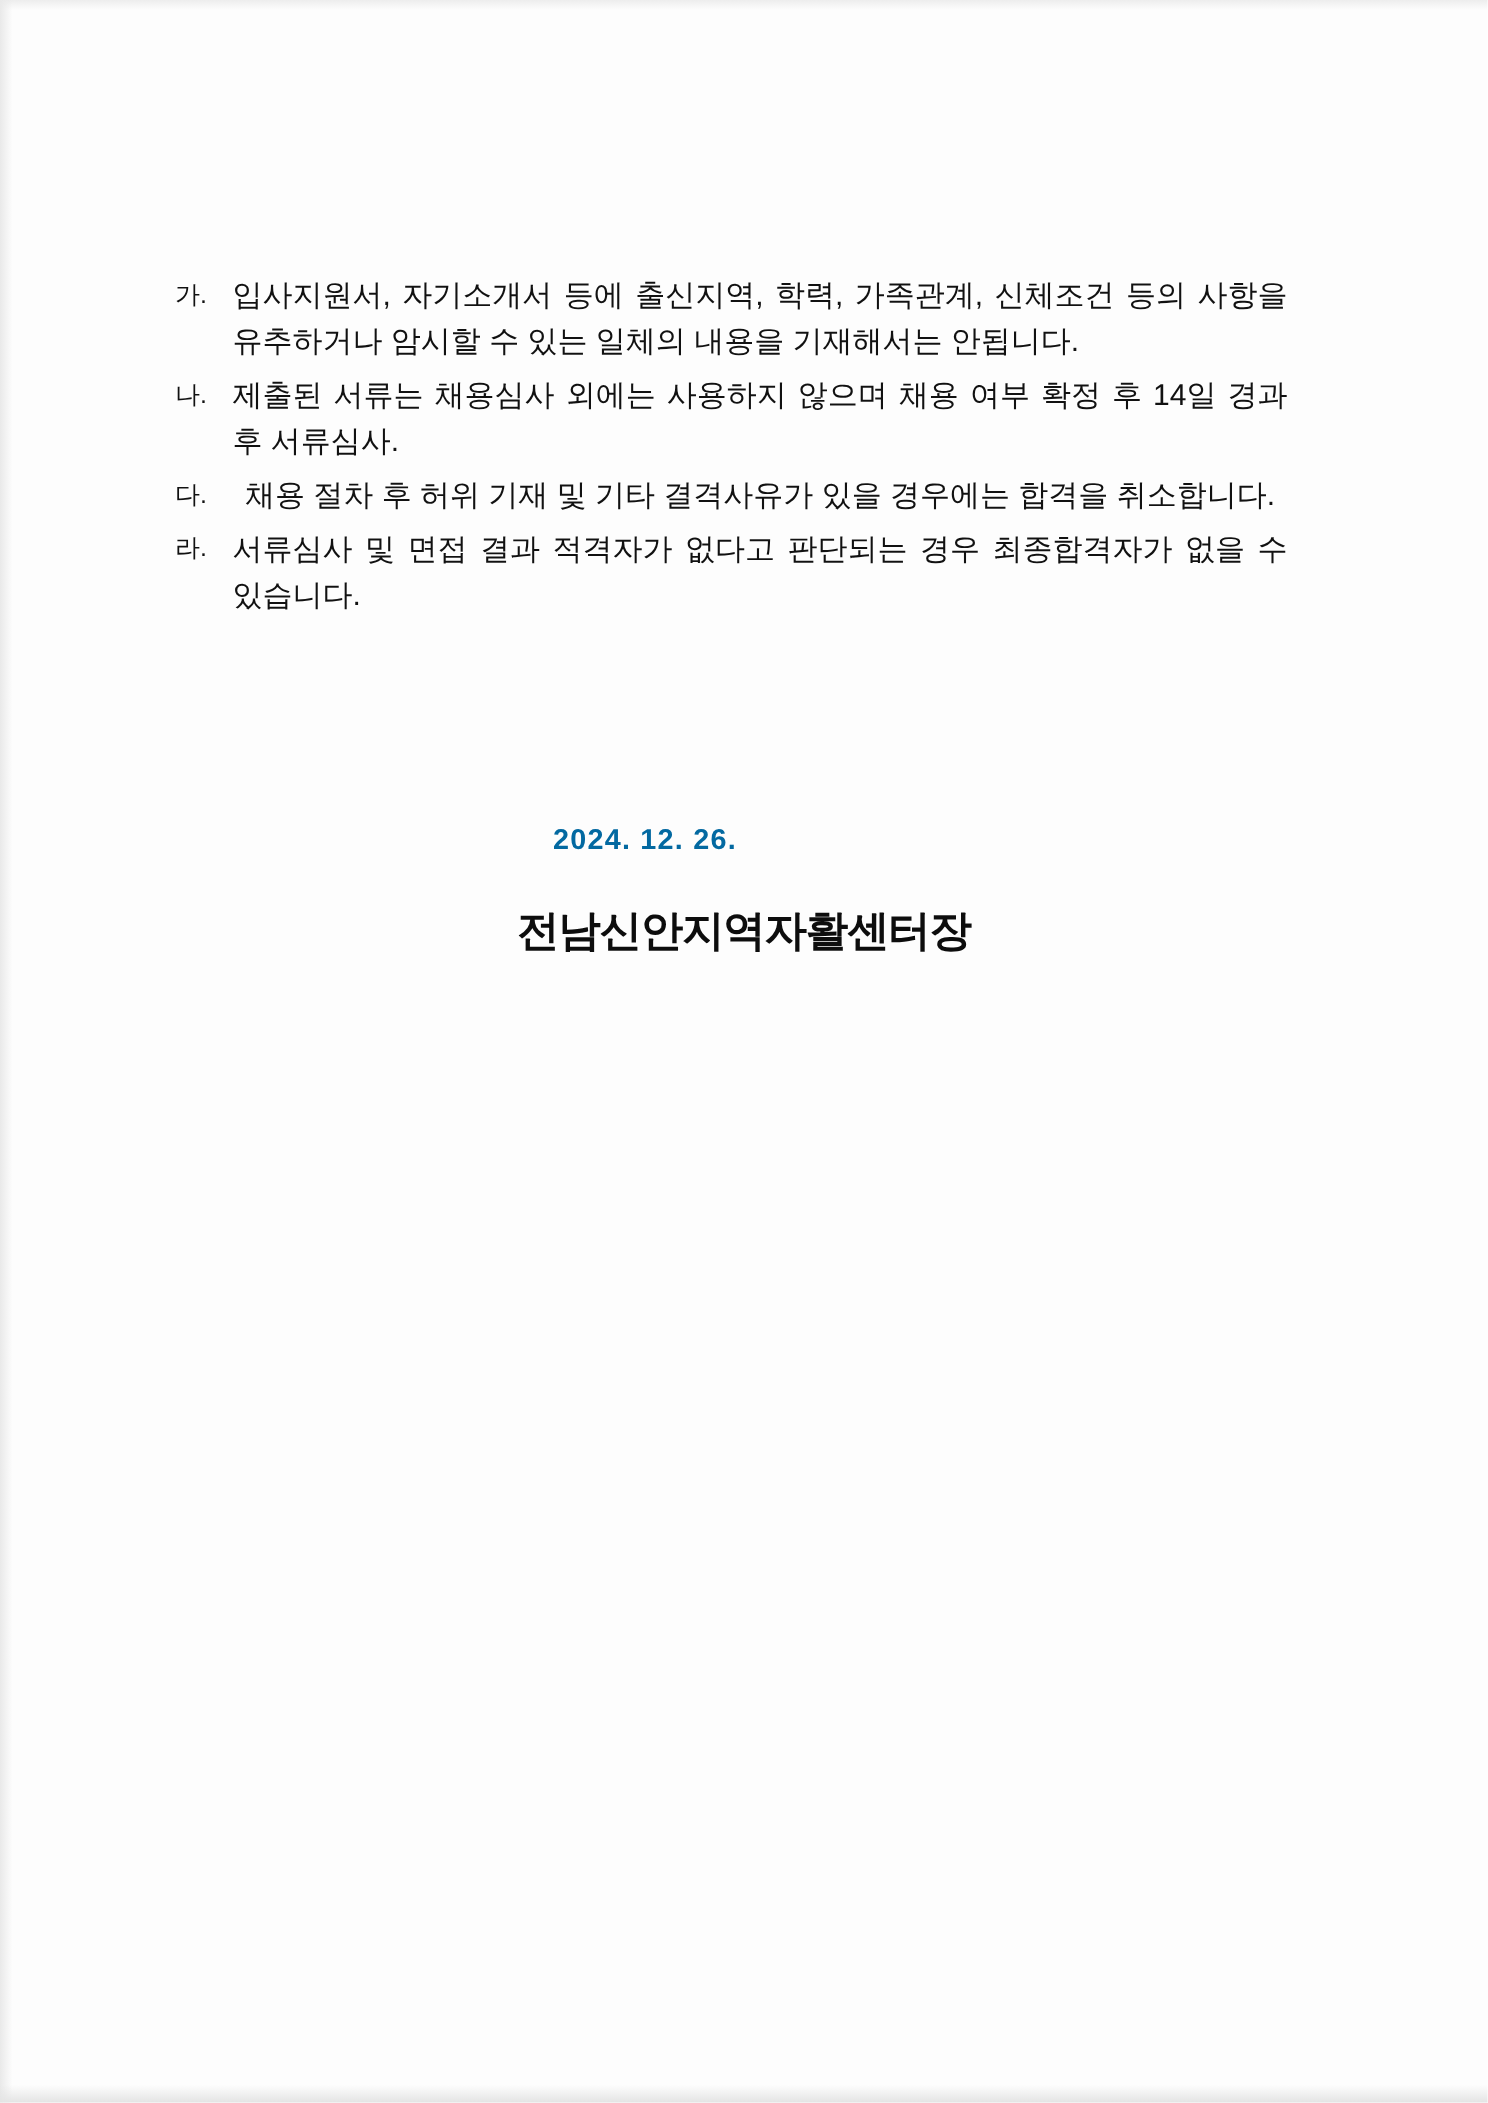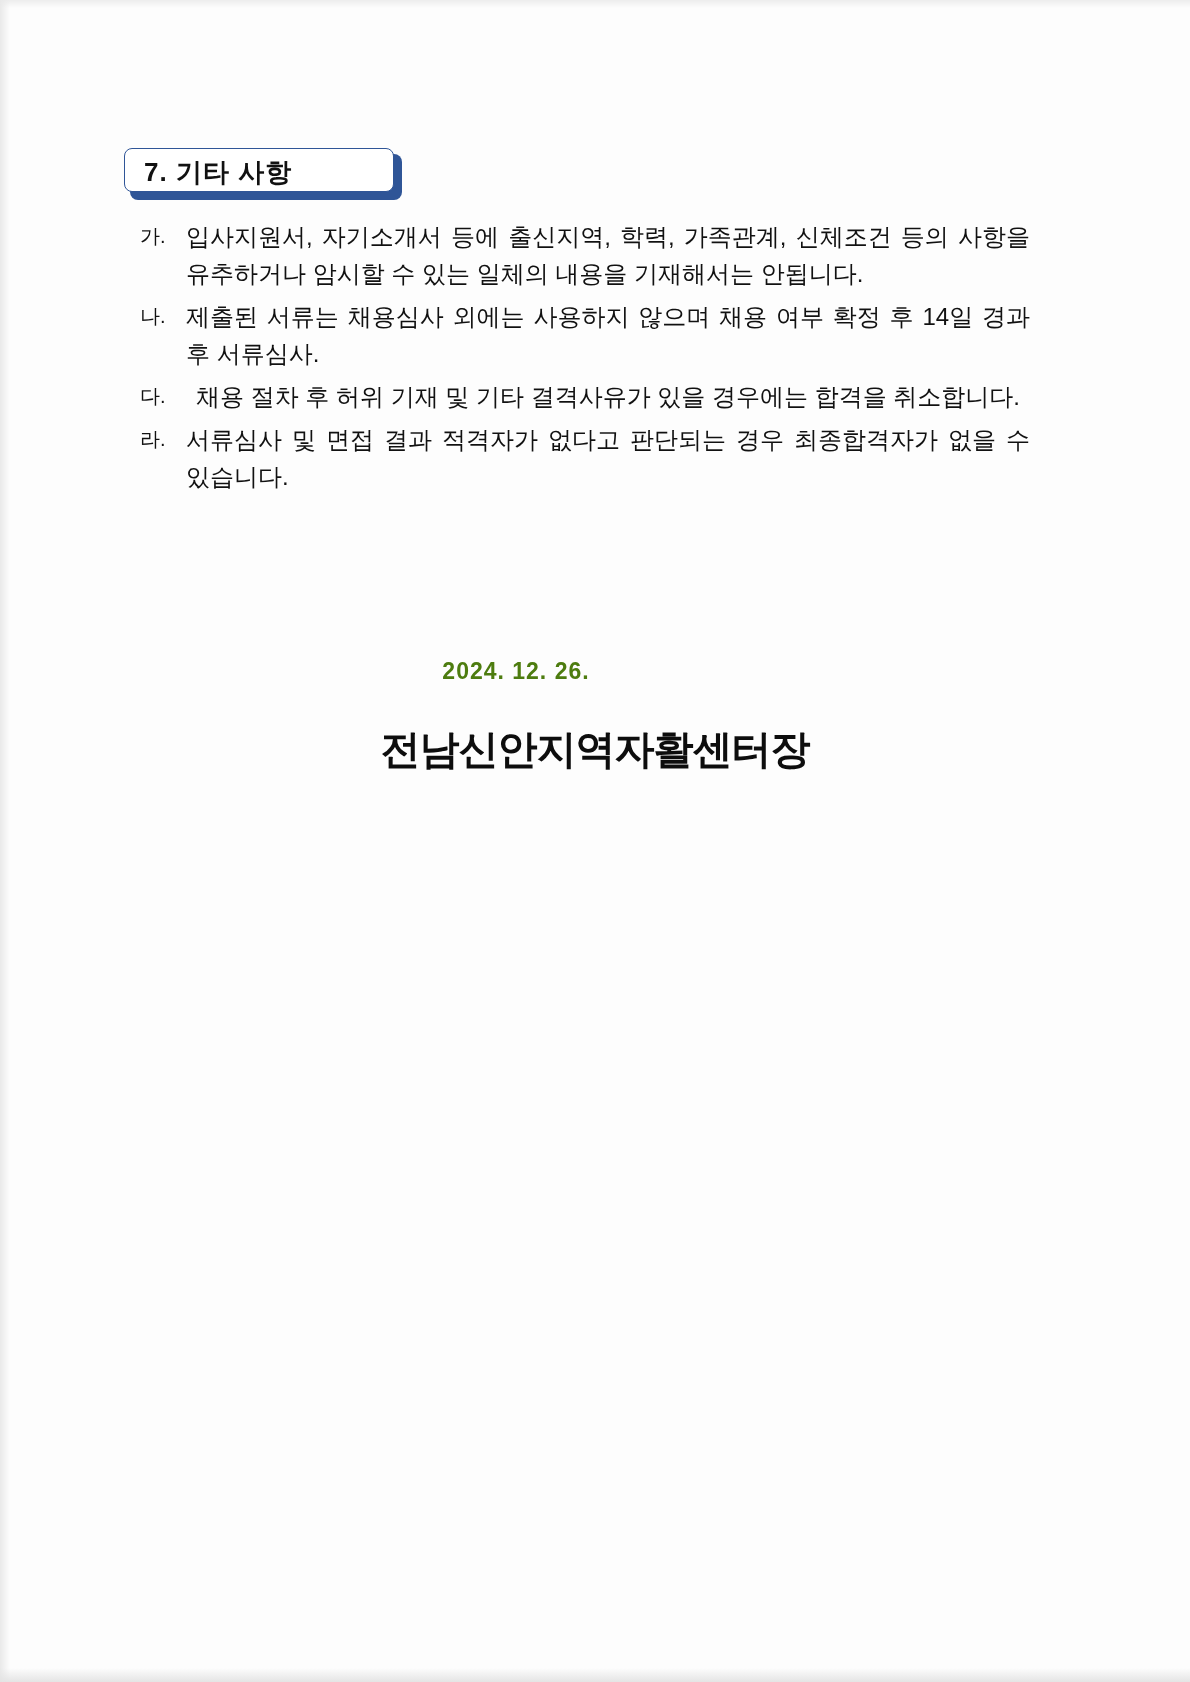--- a/index.html
+++ b/index.html
@@ -97,30 +97,30 @@
   
   .date-line {
     position: absolute;
     left: 0;
     top: 658px;
     width: 1032px;
     text-align: center;
     font-size: 23px;
     font-weight: 700;
     letter-spacing: 1px;
-    color: #4d7c0f;
+    color: #0369a1;
   }
   .signature {
     position: absolute;
     left: 0;
     top: 722px;
     width: 1190px;
     text-align: center;
     font-family: "DejaVu Serif", serif;
-    font-size: 40px;
+    font-size: 34px;
     font-weight: 700;
     letter-spacing: -1px;
     color: #0d0d0d;
   }
 
   
   .scan-edge-left {
     position: absolute;
     left: 0;
     top: 0;
@@ -150,25 +150,20 @@
 </style>
 </head>
 <body>
 
 <div class="page">
 
   <div class="scan-edge-top"></div>
   <div class="scan-edge-left"></div>
   <div class="scan-edge-bottom"></div>
 
-  <div class="section-head">
-    <div class="shadow"></div>
-    <div class="box"></div>
-    <div class="label">7. 기타 사항</div>
-  </div>
 
   <div class="body-list">
 
     <div class="item">
       <div class="item-marker">가.</div>
       <div class="item-text">입사지원서, 자기소개서 등에 출신지역, 학력, 가족관계, 신체조건 등의 사항을 유추하거나 암시할 수 있는 일체의 내용을 기재해서는 안됩니다.</div>
     </div>
 
     <div class="item">
       <div class="item-marker">나.</div>

